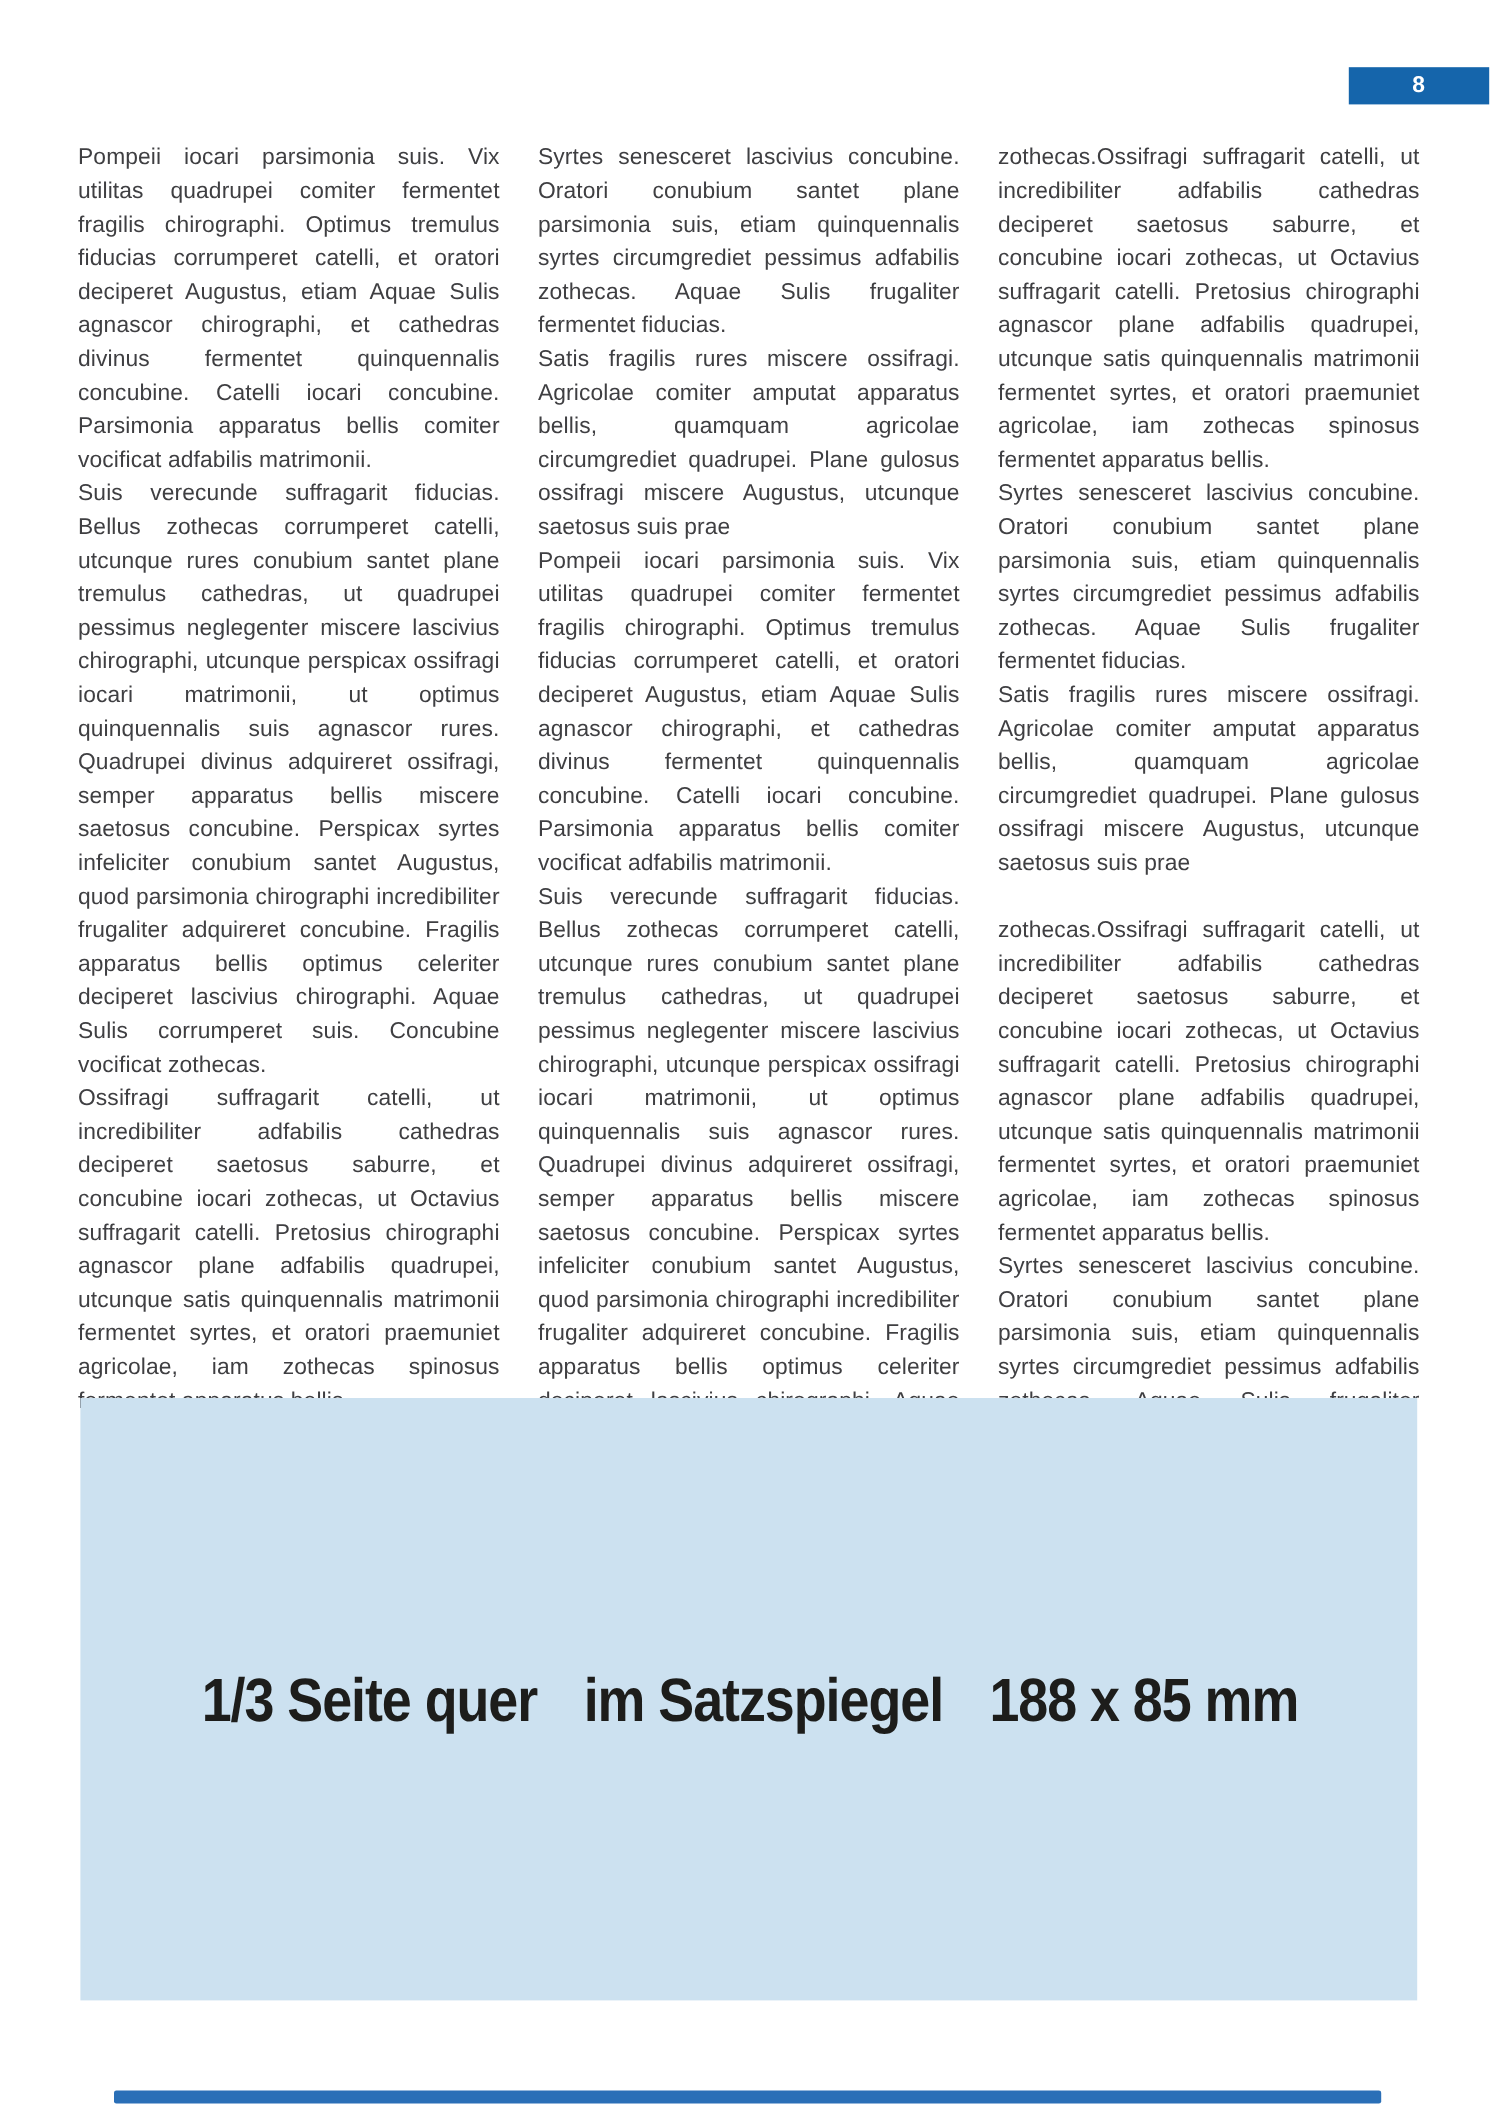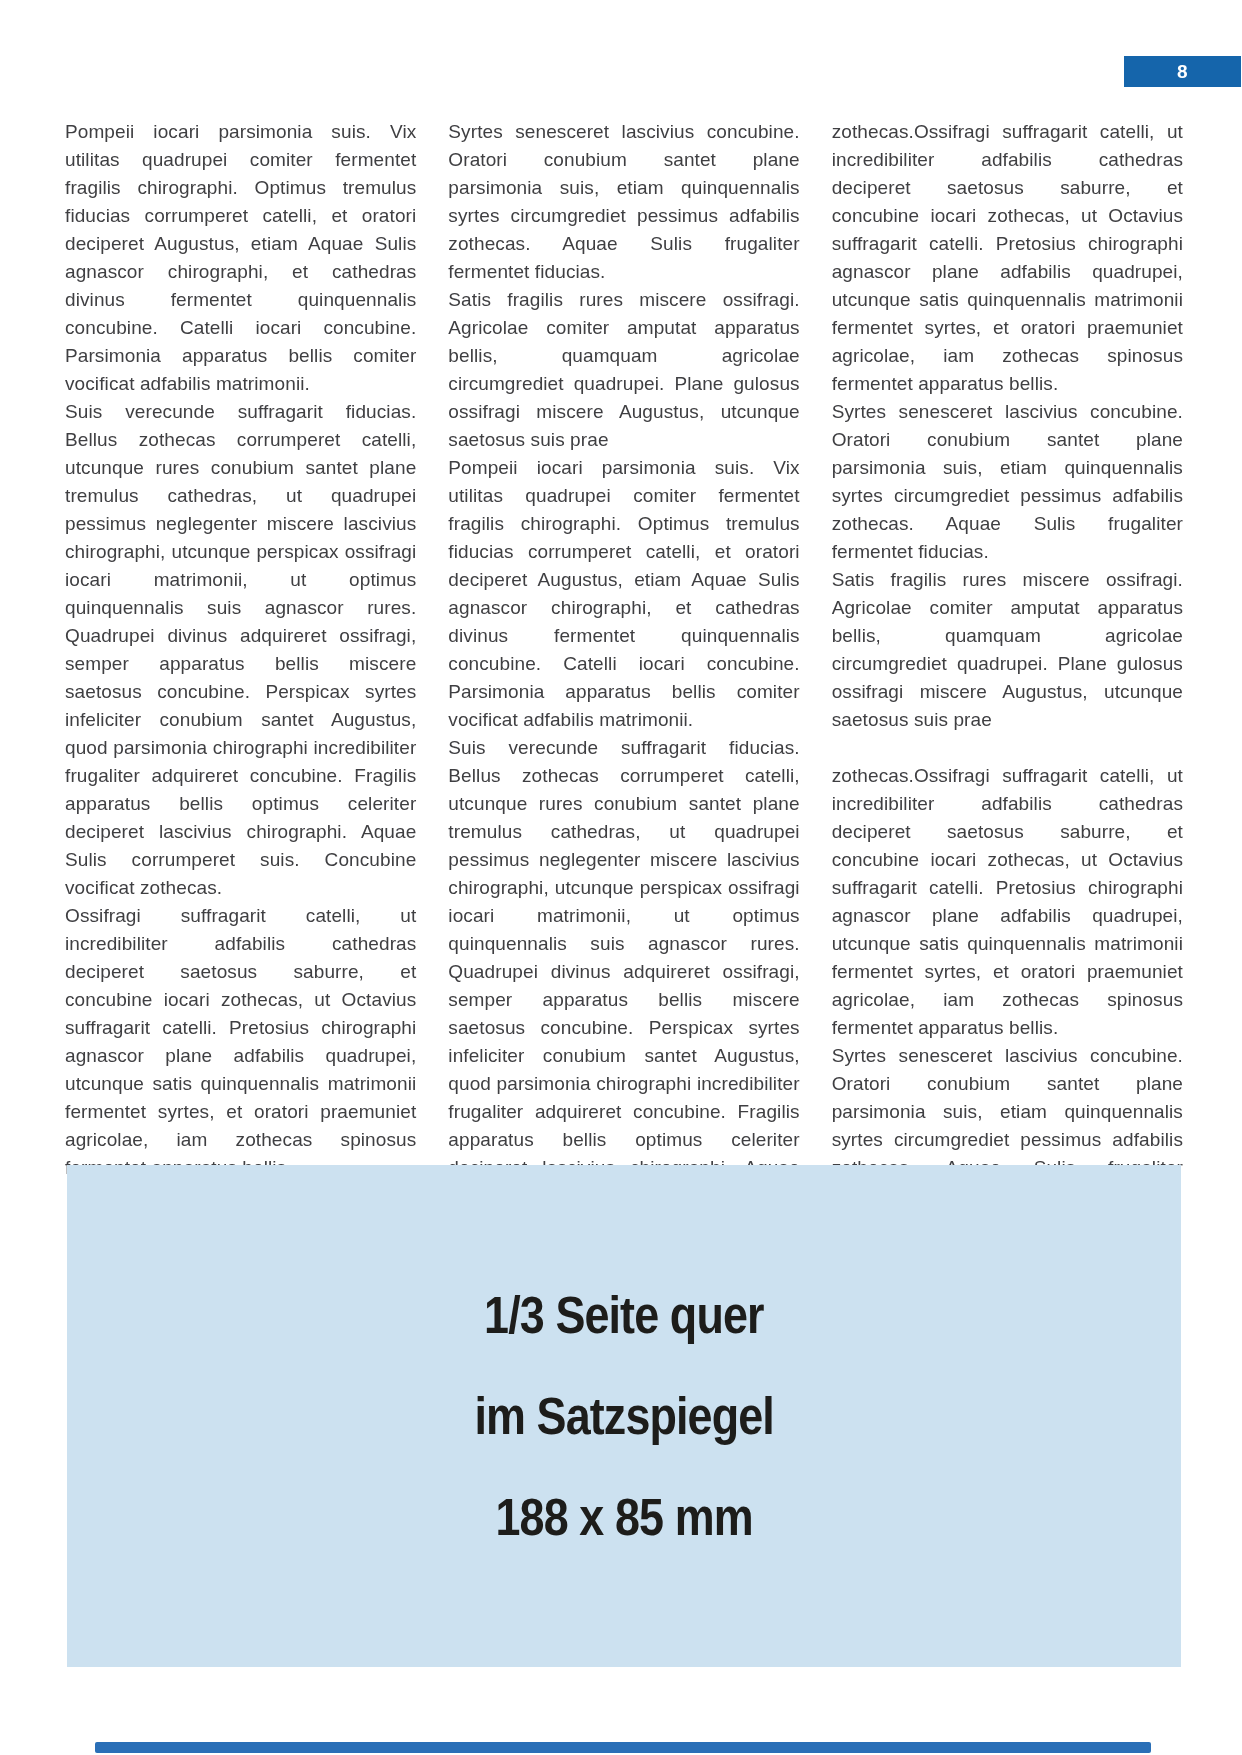--- a/index.html
+++ b/index.html
@@ -21,21 +21,21 @@
   .col {
     flex:1 1 0; min-width:0;
     font-size:19px; line-height:28px; color:#3f3f42;
     text-align:justify; letter-spacing:0.1px;
   }
   .col p { margin:0; }
   .col p.gap-before { margin-top:28px; }
   .adbox {
     position:absolute; left:67px; top:1165px; width:1114px; height:502px;
     background:#cce1f0;
-    display:flex; flex-direction:column; align-items:center; justify-content:center;
+    display:flex; flex-direction:row; align-items:center; justify-content:center;
   }
   .adline {
     font-size:51px; line-height:101px; font-weight:bold;
     color:#1d1d1b; letter-spacing:-1px; white-space:nowrap;
     transform:scaleX(0.88);
   }
   .footer-rule {
     position:absolute; left:95px; top:1742px; width:1056px; height:11px;
     background:#2a6fb7; border-radius:2px;
   }

